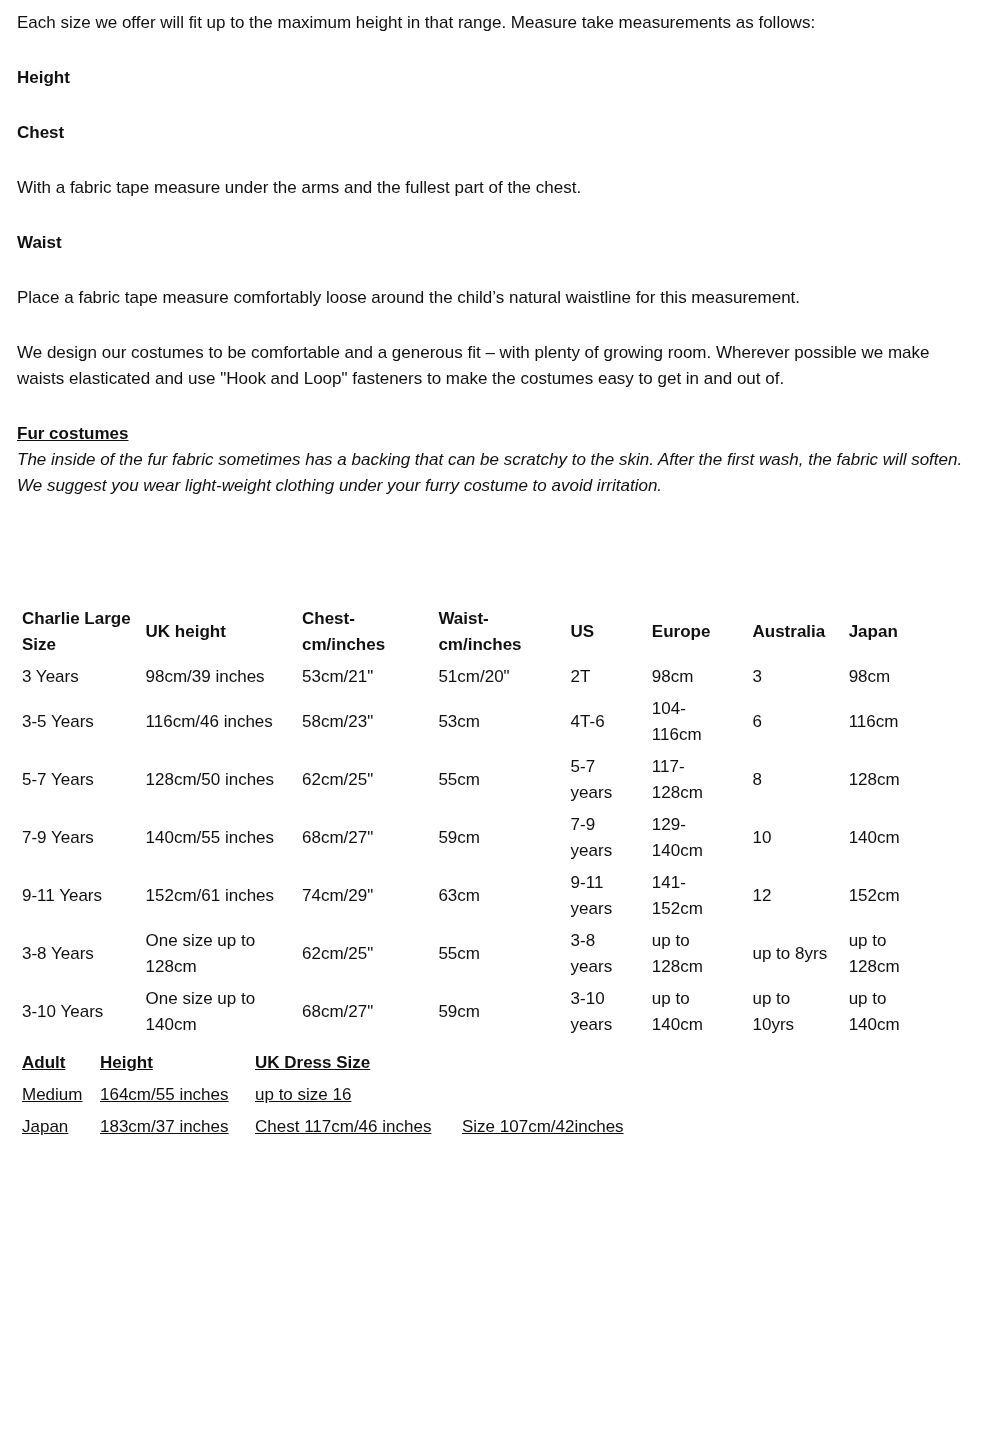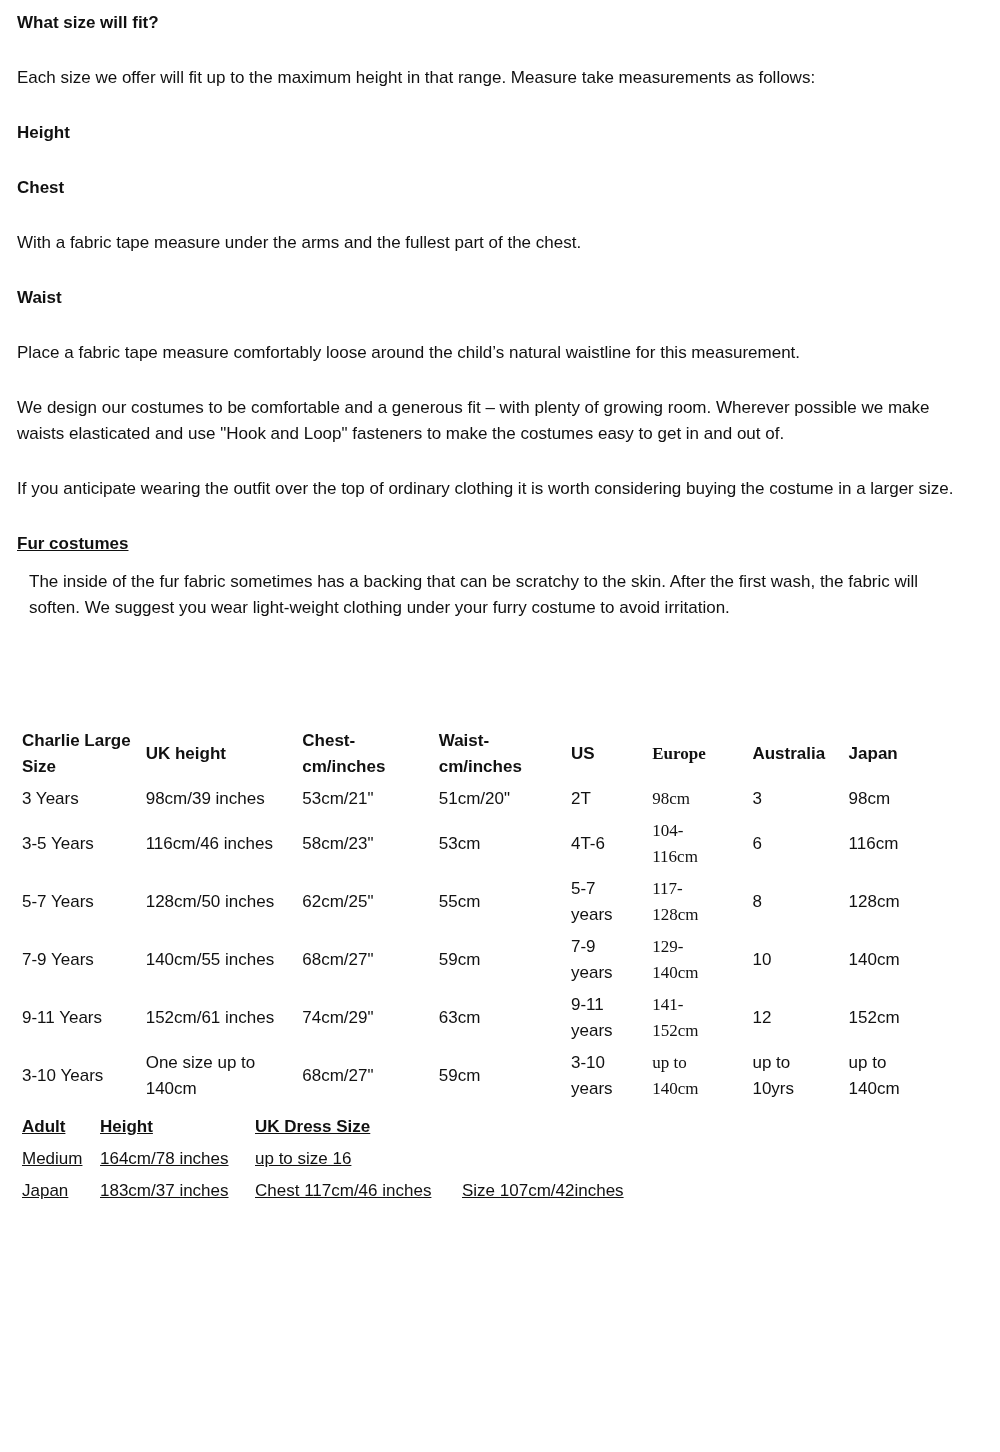--- a/index.html
+++ b/index.html
@@ -27,21 +27,22 @@
   }
   .page h1, .page h2 {
     font-weight: bold;
   }
   .fur-heading {
     margin: 0 !important;
     font-weight: normal;
     text-decoration: underline;
   }
   .fur-para {
-    margin: 12px !important;
+    margin: 0 !important;
+    font-style: italic;
   }
 
   
   table {
     border-collapse: collapse;
     table-layout: fixed;
   }
   .size-table {
     margin: 104px 0 0 5px;
   }
@@ -51,21 +52,21 @@
     padding: 3px 8px 3px 0;
     line-height: 26px;
     font-size: 17px;
     overflow-wrap: break-word;
   }
   .size-table thead th { font-weight: bold; }
   .size-table th:nth-child(2), .size-table td:nth-child(2) { padding-right: 14px; }
   .size-table th:nth-child(3), .size-table td:nth-child(3) { padding-right: 30px; }
   .size-table th:nth-child(4), .size-table td:nth-child(4) { padding-right: 24px; }
   .size-table th:nth-child(5), .size-table td:nth-child(5) { padding-right: 24px; }
-  .size-table th:nth-child(6), .size-table td:nth-child(6) { padding-right: 30px; font-family: Liberation Serif, serif; }
+  .size-table th:nth-child(6), .size-table td:nth-child(6) { padding-right: 30px; }
   .size-table th:nth-child(7), .size-table td:nth-child(7) { padding-right: 16px; }
   .size-table th:nth-child(8), .size-table td:nth-child(8) { padding-right: 60px; }
 
   
   .adult-table {
     margin: 6px 0 0 5px;
     text-decoration: underline;
   }
   .adult-table td {
     text-align: left;
@@ -74,35 +75,33 @@
     line-height: 26px;
     font-size: 17px;
   }
   .adult-table tr.hdr td { font-weight: bold; }
 </style>
 </head>
 <body>
 
 <div class="page">
 
-  <h1>What size will fit?</h1>
 
   <p>Each size we offer will fit up to the maximum height in that range. Measure take measurements as follows:</p>
 
   <h2>Height</h2>
 
   <h2>Chest</h2>
   <p>With a fabric tape measure under the arms and the fullest part of the chest.</p>
 
   <h2>Waist</h2>
   <p>Place a fabric tape measure comfortably loose around the child’s natural waistline for this measurement.</p>
 
   <p>We design our costumes to be comfortable and a generous fit – with plenty of growing room. Wherever possible we make waists elasticated and use "Hook and Loop" fasteners to make the costumes easy to get in and out of.</p>
 
-  <p>If you anticipate wearing the outfit over the top of ordinary clothing it is worth considering buying the costume in a larger size.</p>
 
   <h2 class="fur-heading">Fur costumes</h2>
   <p class="fur-para">The inside of the fur fabric sometimes has a backing that can be scratchy to the skin. After the first wash, the fabric will soften. We suggest you wear light-weight clothing under your furry costume to avoid irritation.</p>
 
   <table class="size-table">
     <colgroup>
       <col style="width:130px">
         <col style="width:164px">
         <col style="width:139px">
         <col style="width:135px">
@@ -166,20 +165,30 @@
       </tr>
       <tr>
         <td>9-11 Years</td>
         <td>152cm/61 inches</td>
         <td>74cm/29"</td>
         <td>63cm</td>
         <td>9-11 years</td>
         <td>141-152cm</td>
         <td>12</td>
         <td>152cm</td>
+      </tr>
+      <tr>
+        <td>3-8 Years</td>
+        <td>One size up to 128cm</td>
+        <td>62cm/25"</td>
+        <td>55cm</td>
+        <td>3-8 years</td>
+        <td>up to 128cm</td>
+        <td>up to 8yrs</td>
+        <td>up to 128cm</td>
       </tr>
       <tr>
         <td>3-10 Years</td>
         <td>One size up to 140cm</td>
         <td>68cm/27"</td>
         <td>59cm</td>
         <td>3-10 years</td>
         <td>up to 140cm</td>
         <td>up to 10yrs</td>
         <td>up to 140cm</td>
@@ -196,21 +205,21 @@
     </colgroup>
     <tbody>
       <tr class="hdr">
         <td>Adult</td>
         <td>Height</td>
         <td>UK Dress Size</td>
         <td></td>
       </tr>
       <tr>
         <td>Medium</td>
-        <td>164cm/78 inches</td>
+        <td>164cm/55 inches</td>
         <td>up to size 16</td>
         <td></td>
       </tr>
       <tr>
         <td>Japan</td>
         <td>183cm/37 inches</td>
         <td>Chest 117cm/46 inches</td>
         <td>Size 107cm/42inches</td>
       </tr>
     </tbody>

